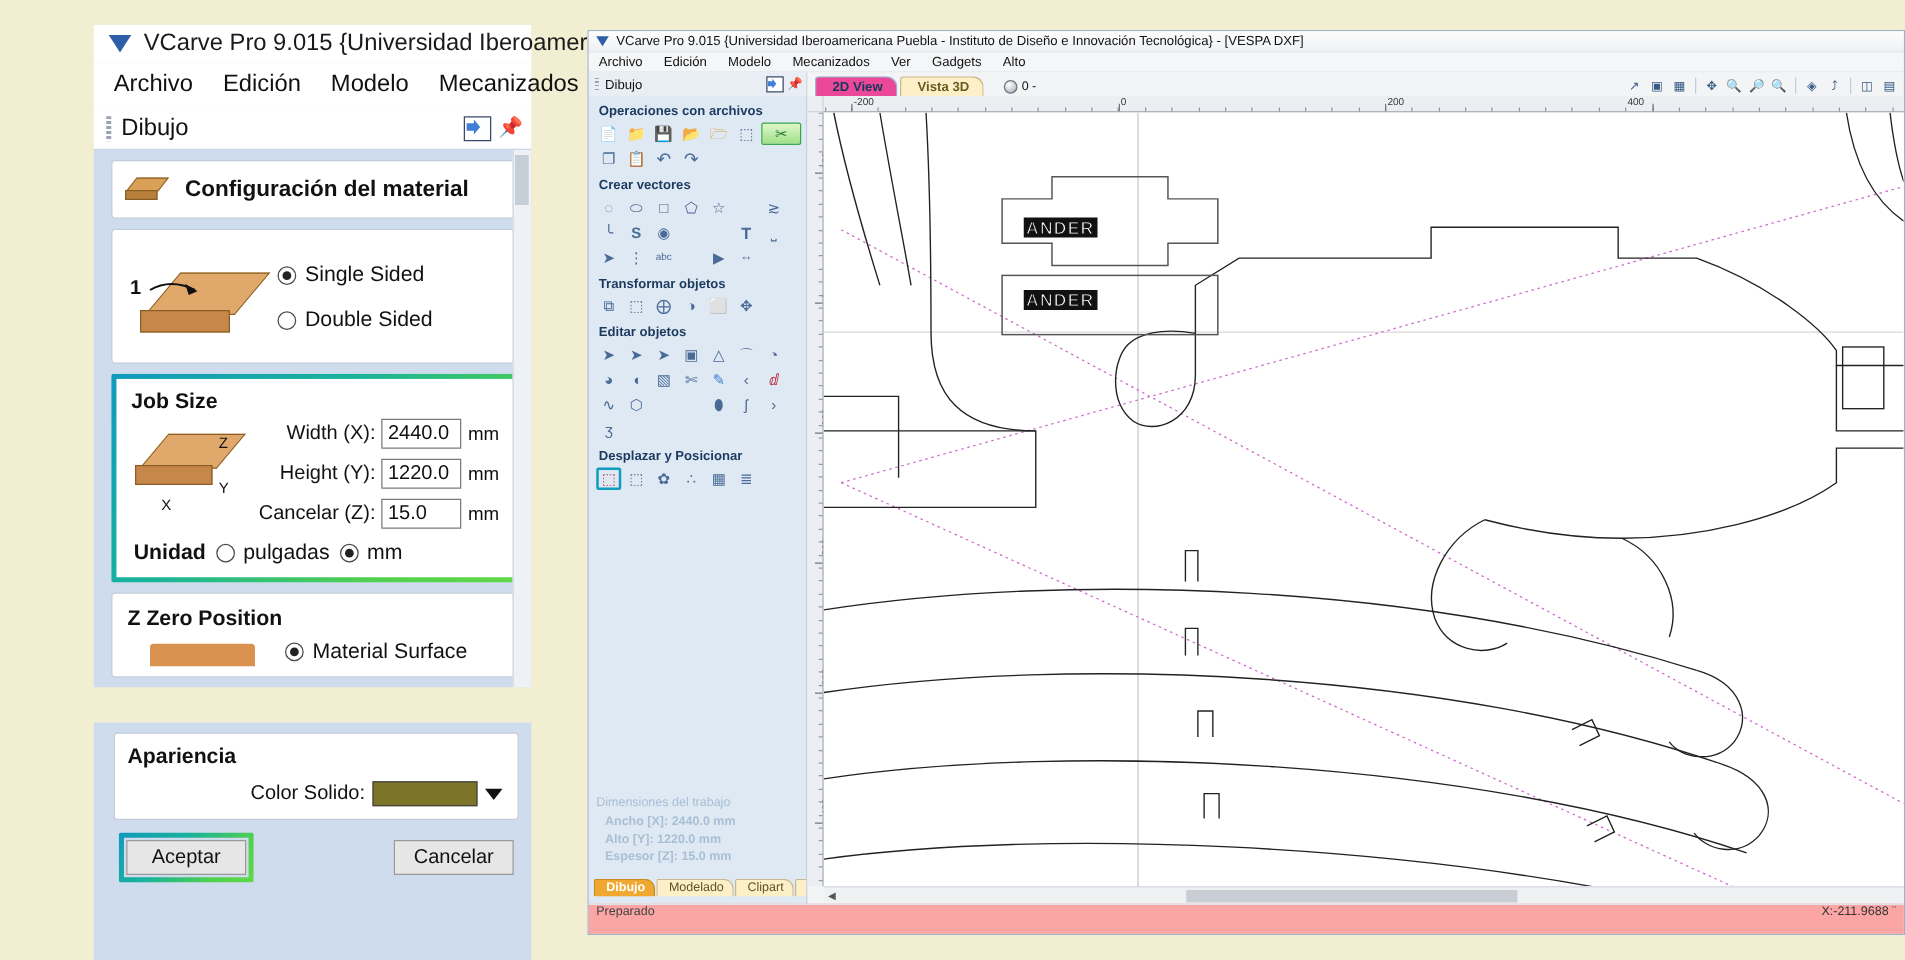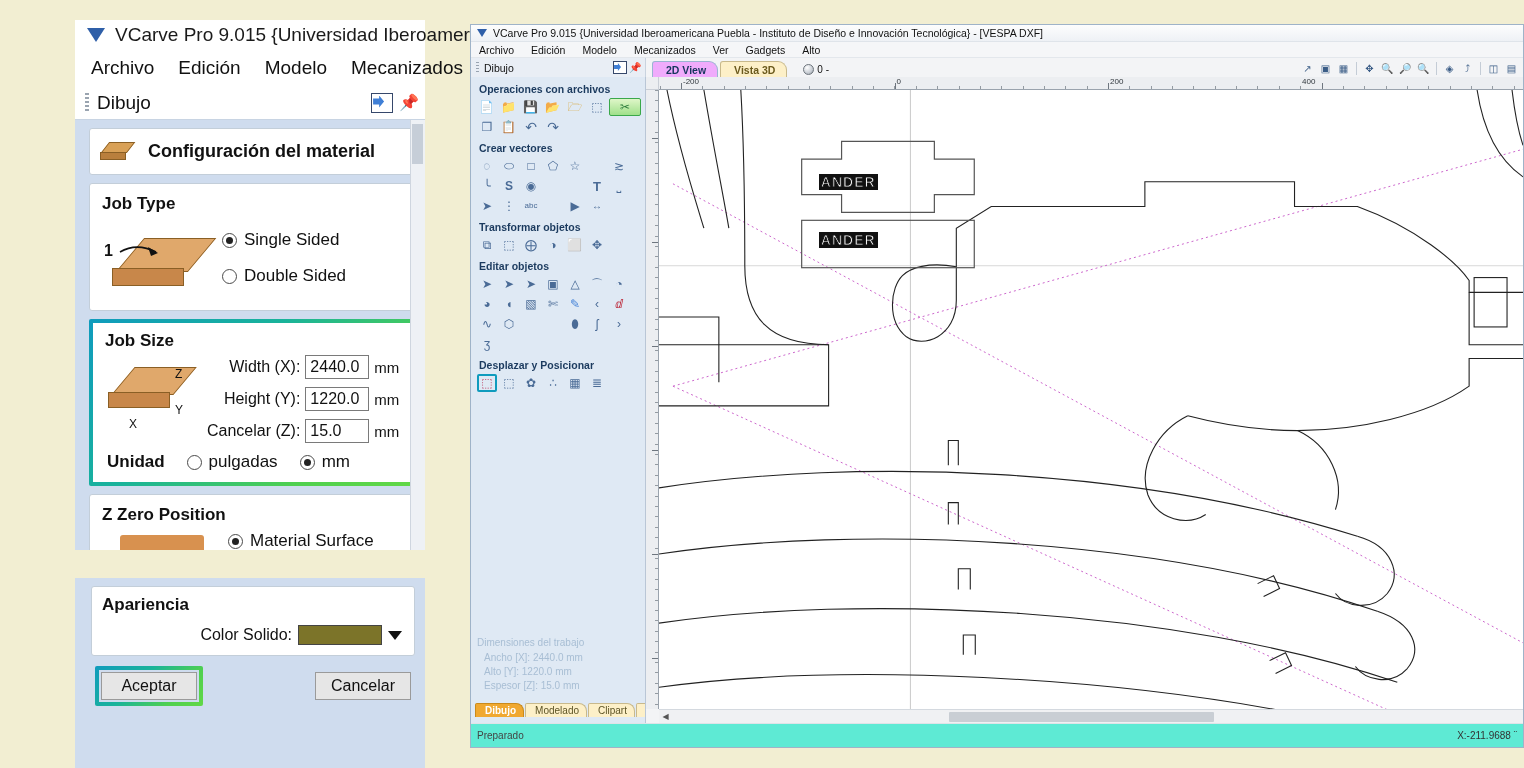--- a/index.html
+++ b/index.html
@@ -103,21 +103,21 @@
   .js-img .ly{position:absolute;left:70px;top:44px;font-size:12px;color:#111;}
   .js-img .lx{position:absolute;left:24px;top:58px;font-size:12px;color:#111;}
   .js-fields{display:flex;flex-direction:column;gap:8px;padding-top:4px;}
   .fld{display:flex;align-items:center;gap:5px;justify-content:flex-end;}
   .fld .lab{font-size:16px;color:#111;}
   .fld input{
     width:64px;height:24px;font-size:16px;font-family:"Liberation Sans",sans-serif;
     border:1px solid #7a7a7a;padding:0 4px;box-sizing:border-box;background:#fff;color:#111;
   }
   .fld .unit{font-size:15px;color:#111;width:24px;}
-  .unidad-row{display:flex;align-items:center;gap:22px;margin-top:9px;padding-left:2px;text-align:center;}
+  .unidad-row{display:flex;align-items:center;gap:8px;margin-top:9px;padding-left:2px;text-align:center;}
   .unidad-row .ul{font-size:17px;font-weight:bold;color:#111;}
 
   .zzero{padding:10px 10px 6px 12px;}
   .zz-row{display:flex;align-items:flex-start;gap:16px;margin-top:6px;}
   .zz-img{width:110px;height:24px;position:relative;flex:none;}
   .zz-img .slab{position:absolute;left:18px;top:4px;width:84px;height:18px;background:#d8914f;
     border-radius:3px 3px 0 0;}
 
   .zoom-gap{position:absolute;left:0;top:530px;width:350px;height:28px;background:#f2eed2;}
 
@@ -187,21 +187,21 @@
   .mini-ah{width:12px;height:11px;border:1px solid #36486b;position:relative;background:#fff;}
   .mini-ah:before{content:"";position:absolute;left:0.5px;top:1px;width:7px;height:8px;background:#3f7fd6;
     clip-path:polygon(0 25%,55% 25%,55% 0,100% 50%,55% 100%,55% 75%,0 75%);}
   .mini-pin{font-size:10px;color:#333;line-height:1;}
 
   .sub-right{flex:1;background:#f3f4f6;display:flex;align-items:flex-end;padding-left:6px;gap:2px;position:relative;}
   .vtab{
     height:16px;padding:0 11px 0 13px;display:flex;align-items:center;font-size:10.5px;font-weight:bold;
     border:1px solid #c8b98c;border-bottom:none;border-radius:3px 9px 0 0;box-sizing:border-box;
   }
-  .vtab.active{background:#f0abfc;color:#16365c;border-color:#9bb4d2;}
+  .vtab.active{background:#ec4899;color:#16365c;border-color:#9bb4d2;}
   .vtab.inactive{background:#fdf0c8;color:#6b5a1d;}
   .sub-right .zoomind{margin-left:14px;display:flex;align-items:center;gap:3px;padding-bottom:2px;}
   .zoomind .lens{width:11px;height:11px;border-radius:50%;background:radial-gradient(circle at 35% 30%,#fff,#c8cdd4 60%,#8d949c);
     border:1px solid #6d747c;box-sizing:border-box;}
   .zoomind .txt{font-size:10px;color:#111;}
 
   .toolbar-right{
     position:absolute;right:4px;bottom:1px;display:flex;align-items:center;gap:3px;
   }
   .tb-i{width:15px;height:15px;display:flex;align-items:center;justify-content:center;font-size:10px;color:#3a5c86;}
@@ -223,21 +223,21 @@
   }
   .tp-i.sel{
     background:linear-gradient(#dff6c8,#9fe08a);border:1px solid #3aa84a;border-radius:2px;
   }
   .tp-i.sel2{border:2px solid #0f9bbd;border-radius:2px;}
 
   .dims{
     position:absolute;left:6px;bottom:30px;width:160px;color:#a8bed4;font-size:10px;line-height:14px;
   }
   .dims .dh{margin-bottom:1px;}
-  .dims .dr{padding-left:7px;}
+  .dims .dr{padding-left:7px;font-weight:bold;}
 
   .tp-tabs{
     position:absolute;left:4px;bottom:6px;display:flex;align-items:flex-end;gap:1px;
   }
   .ttab{
     height:14px;padding:0 7px 0 9px;display:flex;align-items:center;font-size:10px;
     border:1px solid #c8b98c;border-bottom:none;border-radius:2px 8px 0 0;box-sizing:border-box;
     background:#fdf0c8;color:#5d5426;
   }
   .ttab.active{background:#f0a830;color:#ffffff;border-color:#c98a1c;font-weight:bold;}
@@ -250,22 +250,22 @@
   .rtick{position:absolute;background:#6e767f;}
   .rlab{position:absolute;font-size:8px;color:#30373d;font-family:"Liberation Sans",sans-serif;}
   .rlab-v{position:absolute;font-size:8px;color:#30373d;transform:rotate(-90deg);transform-origin:left top;white-space:nowrap;}
 
   .canvas{position:absolute;left:13px;top:13px;right:0;bottom:14px;background:#ffffff;overflow:hidden;}
   .hscroll{position:absolute;left:13px;right:0;bottom:0;height:14px;background:#f0f1f3;border-top:1px solid #d4d9df;box-sizing:border-box;display:flex;align-items:center;}
   .hscroll .larr{width:13px;text-align:center;font-size:8px;color:#555;}
   .hscroll .thumb{position:absolute;left:290px;width:265px;height:10px;background:#c9ced4;border-radius:1px;}
 
   .statusbar{
-    position:absolute;left:0;right:0;bottom:0;height:24px;background:#5eead4;
-    display:flex;align-items:center;box-sizing:border-box;padding:0 6px;
+    position:absolute;left:0;right:0;bottom:0;height:24px;background:#fca5a5;
+    display:flex;box-sizing:border-box;padding:0 6px;
     border-top:1px solid #dfe3e8;
   }
   .statusbar .left{font-size:10px;color:#444;}
   .statusbar .right{margin-left:auto;font-size:10px;color:#333;}
 
   .ander-label{
     position:absolute;font-family:"Liberation Sans",sans-serif;font-weight:bold;
     letter-spacing:1px;color:#111;
   }
 </style>
@@ -304,21 +304,20 @@
           <div class="mat-box">
             <div class="top"></div>
               <div class="front"></div>
           </div>
           <div class="mat-header-text">Configuración del material</div>
         </div>
       </div>
 
       <div class="zcard">
         <div class="jobtype">
-          <div class="zcard-title">Job Type</div>
           <div class="jt-row">
             <div class="jt-img">
               <div class="num">1</div>
               <div class="slab-top"></div>
                 <div class="slab-front"></div>
               <svg class="arrow" viewBox="0 0 44 16">
                 <path d="M2 8 C14 1, 26 2, 38 8" stroke="#111" stroke-width="1.6" fill="none"></path>
                 <path d="M40 9 L30 3 L33 12 Z" fill="#111"></path>
               </svg>
             </div>

